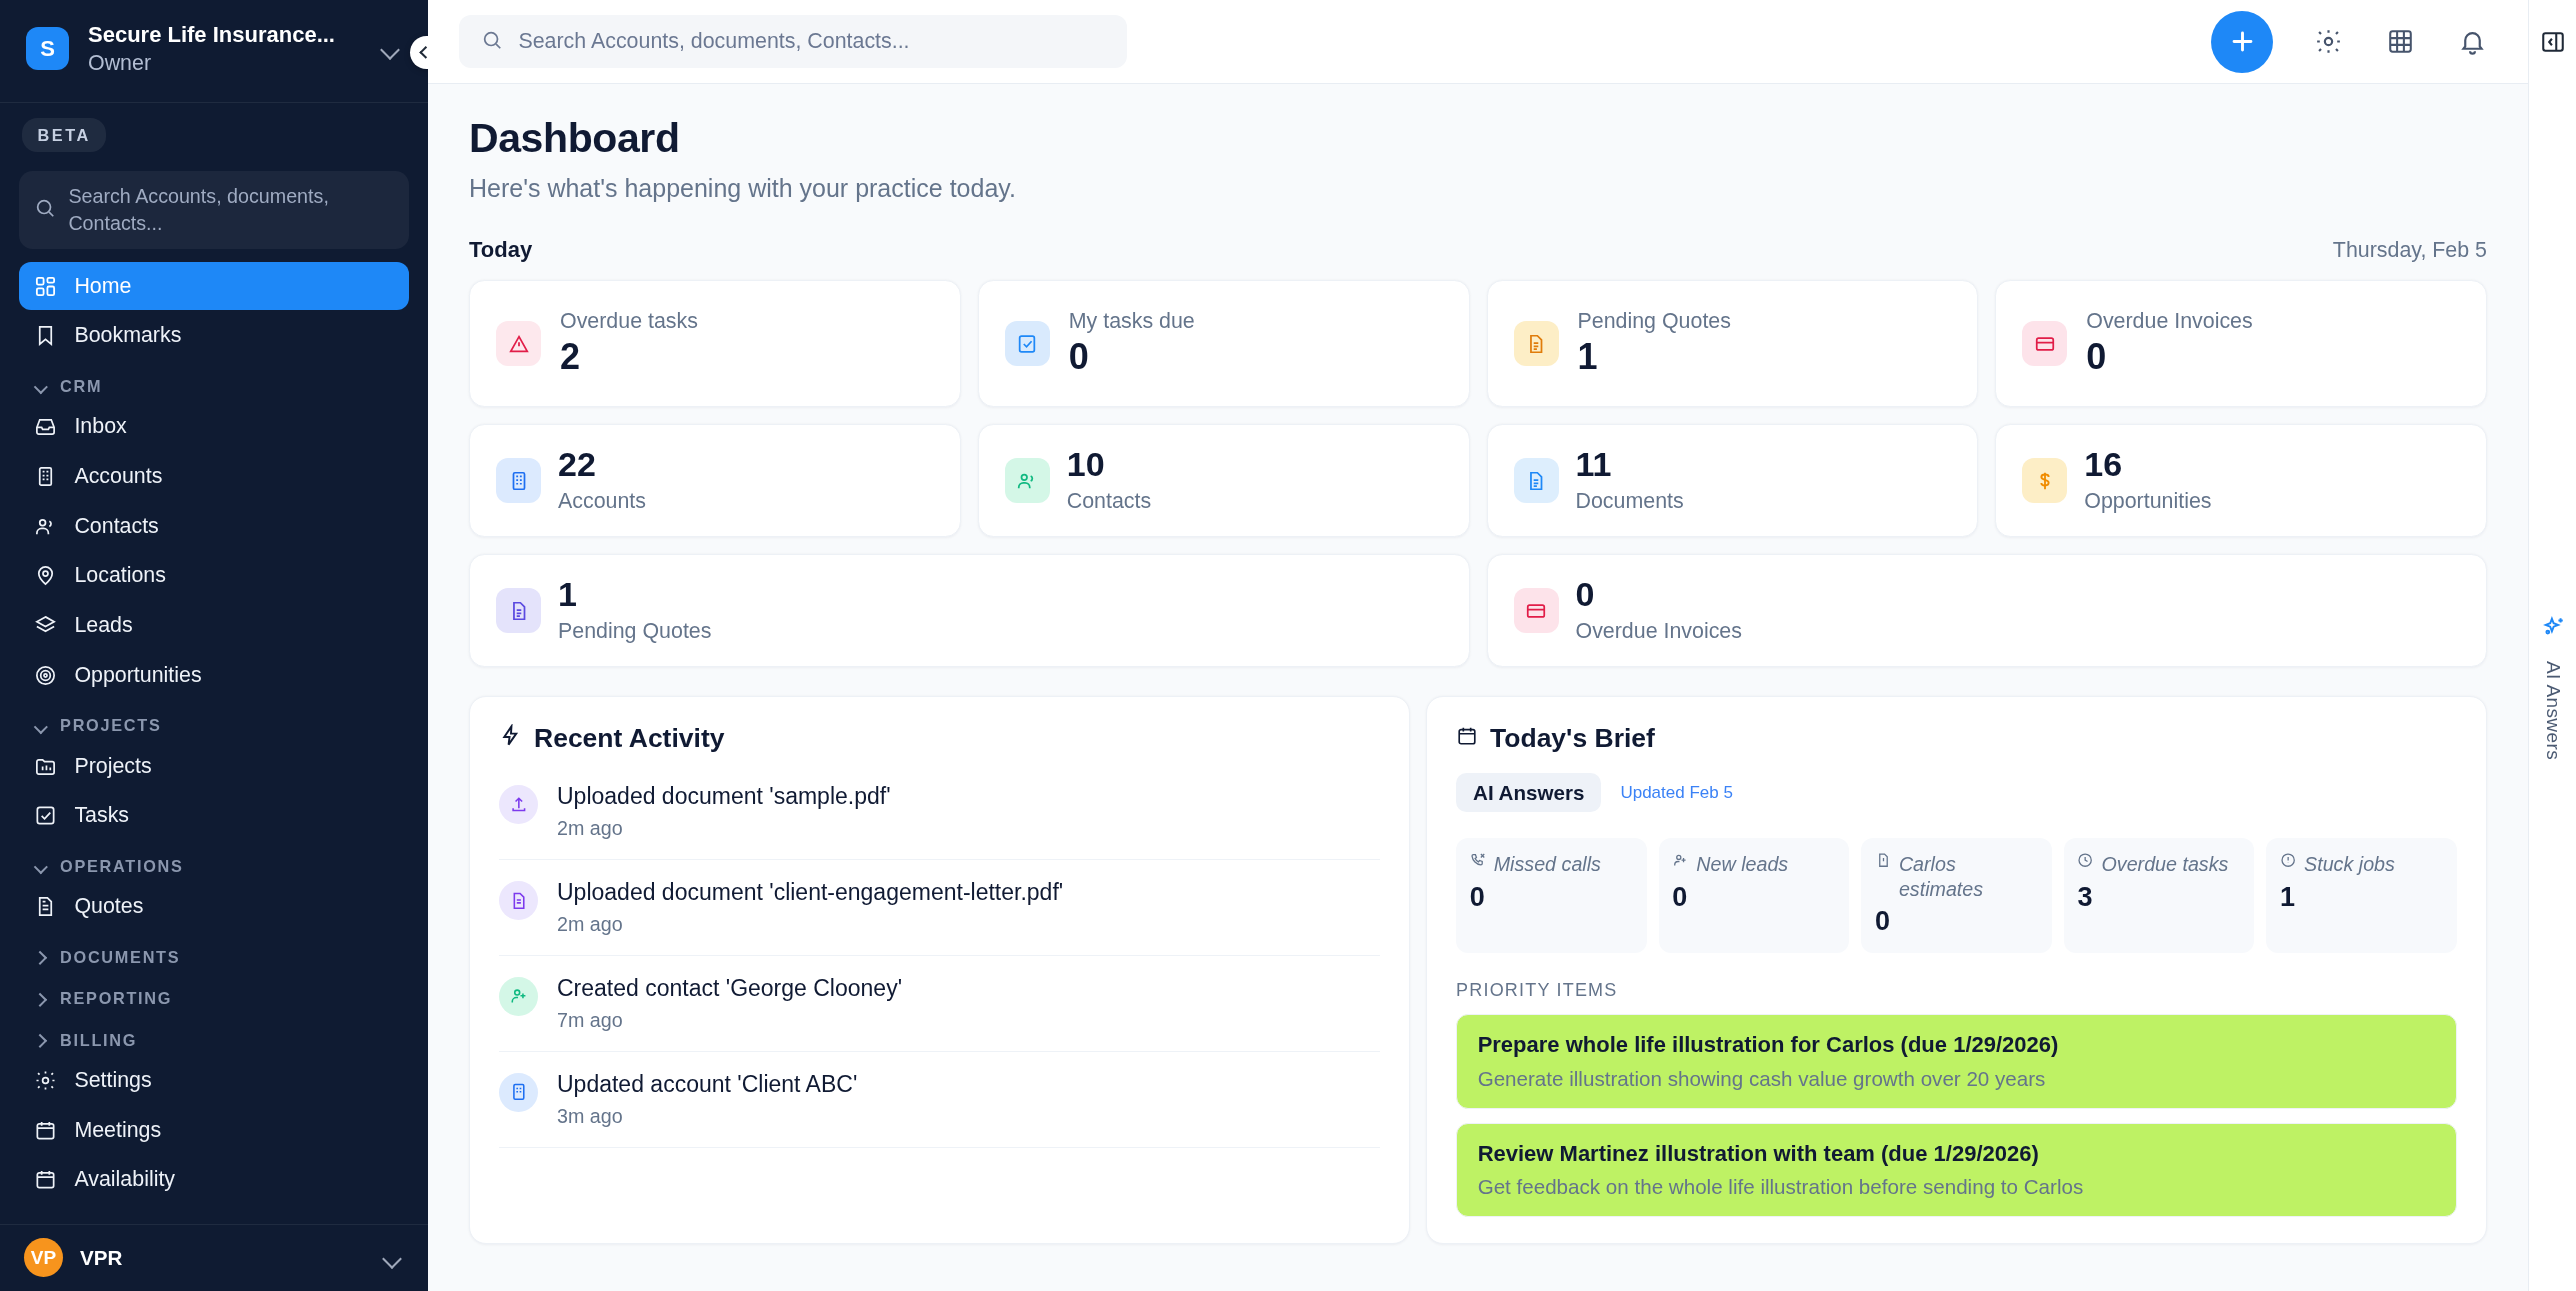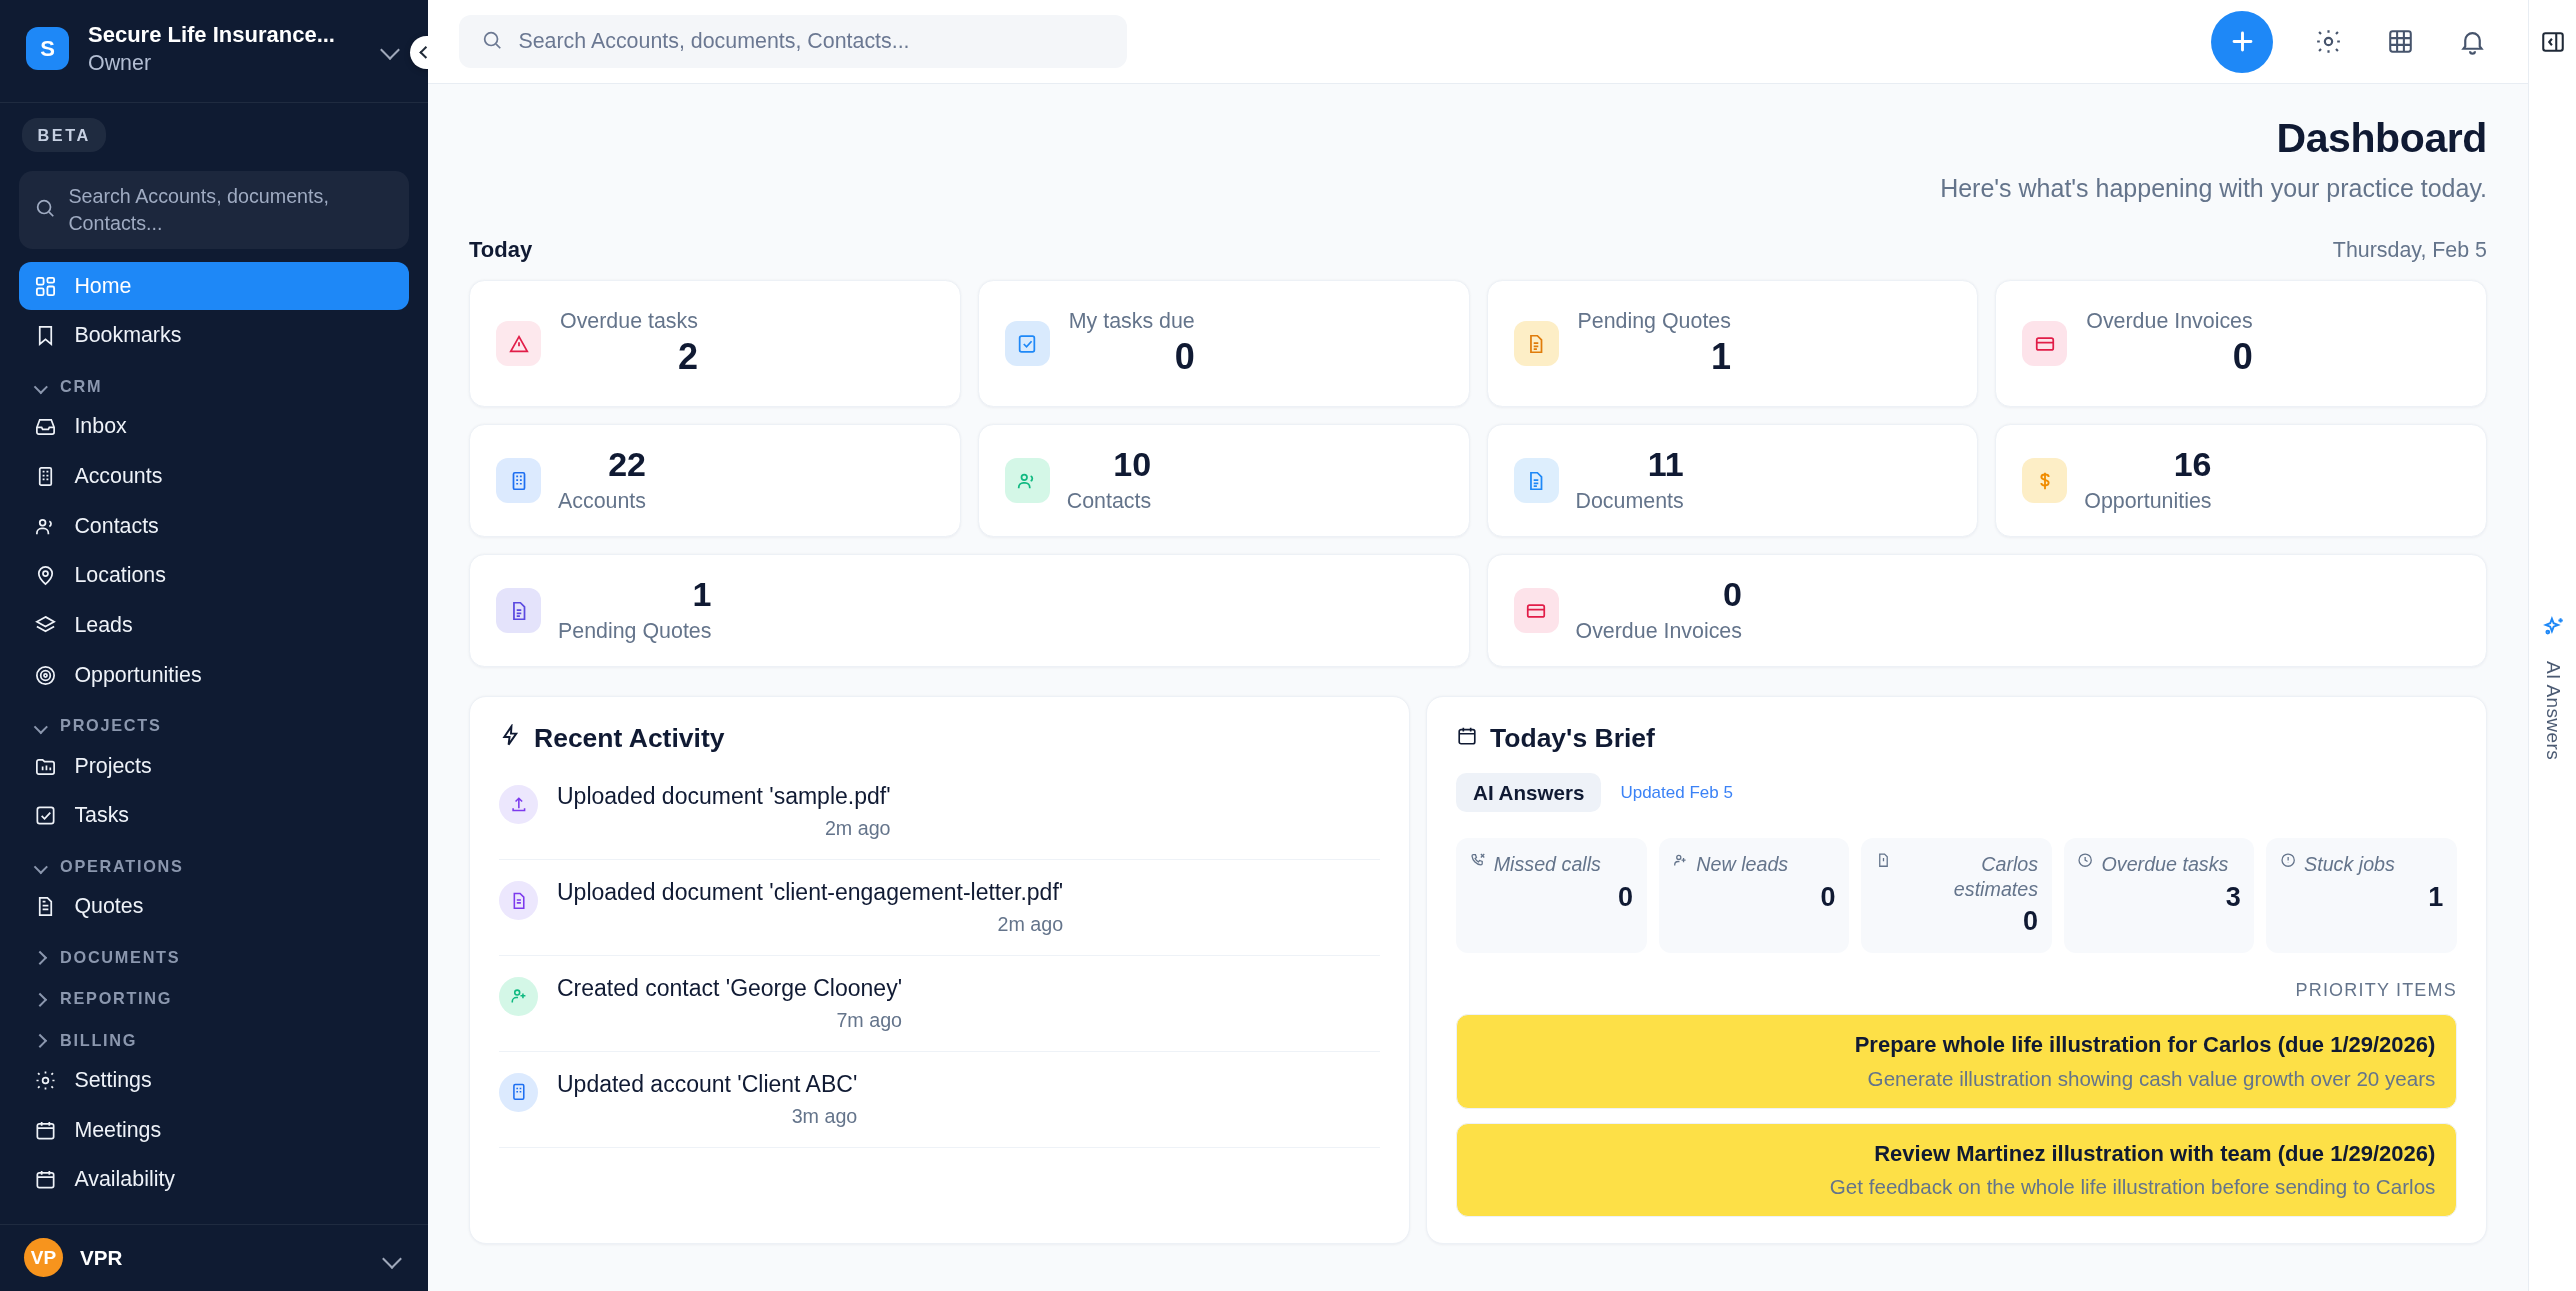--- a/index.html
+++ b/index.html
@@ -122,21 +122,21 @@
     display: flex; align-items: center; gap: 15.4px; padding: 0 22px;
   }
   .top-search .ph { font-size: 21.4px; color: #6b7892; }
   .top-actions { margin-left: auto; display: flex; align-items: center; gap: 38px; }
   .fab {
     width: 62px; height: 62px; border-radius: 50%; background: #1e88f7;
     display: flex; align-items: center; justify-content: center;
   }
   .icon-btn { width: 34px; height: 34px; display: flex; align-items: center; justify-content: center; }
 
-  .content { flex: 1; overflow: hidden; padding: 31px 41px 12px 41px; text-align: right; }
+  .content { flex: 1; overflow: hidden; padding: 31px 41px 12px 41px; }
   .page-title { font-size: 41px; font-weight: bold; color: #101a33; letter-spacing: -0.4px; }
   .page-sub { font-size: 25px; color: #64748b; margin-top: 12px; }
   .today-row {
     display: flex; align-items: baseline; justify-content: space-between;
     margin-top: 34px;
   }
   .today-label { font-size: 22px; font-weight: bold; color: #101a33; }
   .today-date { font-size: 21.4px; color: #64748b; }
 
   .cards4 {
@@ -199,21 +199,21 @@
     background: #f7f9fc; border-radius: 12px; padding: 13.7px 13.7px 15.4px 13.7px; min-height: 89px;
   }
   .chip-top { display: flex; align-items: flex-start; gap: 7.7px; font-style: italic; }
   .chip-label { font-size: 19.7px; color: #64748b; line-height: 1.25; }
   .chip-num { font-size: 27px; font-weight: bold; color: #101a33; margin-top: 5.1px; }
   .pri-head {
     font-size: 18px; letter-spacing: 1.2px; color: #64748b; font-weight: normal;
     margin-top: 27px;
   }
   .pri-item {
-    background: #fde047; border: 0.9px solid #eef2f7; border-radius: 12px;
+    background: #bef264; border: 0.9px solid #eef2f7; border-radius: 12px;
     padding: 17px 20.6px; margin-top: 13.7px;
   }
   .pri-title { font-size: 22px; font-weight: bold; color: #101a33; }
   .pri-desc { font-size: 20.6px; color: #64748b; margin-top: 8.6px; }
 
   
   .rail {
     width: 48px; flex: 0 0 48px; height: 1291px; background: #fff;
     border-left: 0.9px solid #e8edf3;
     display: flex; flex-direction: column; align-items: center;

